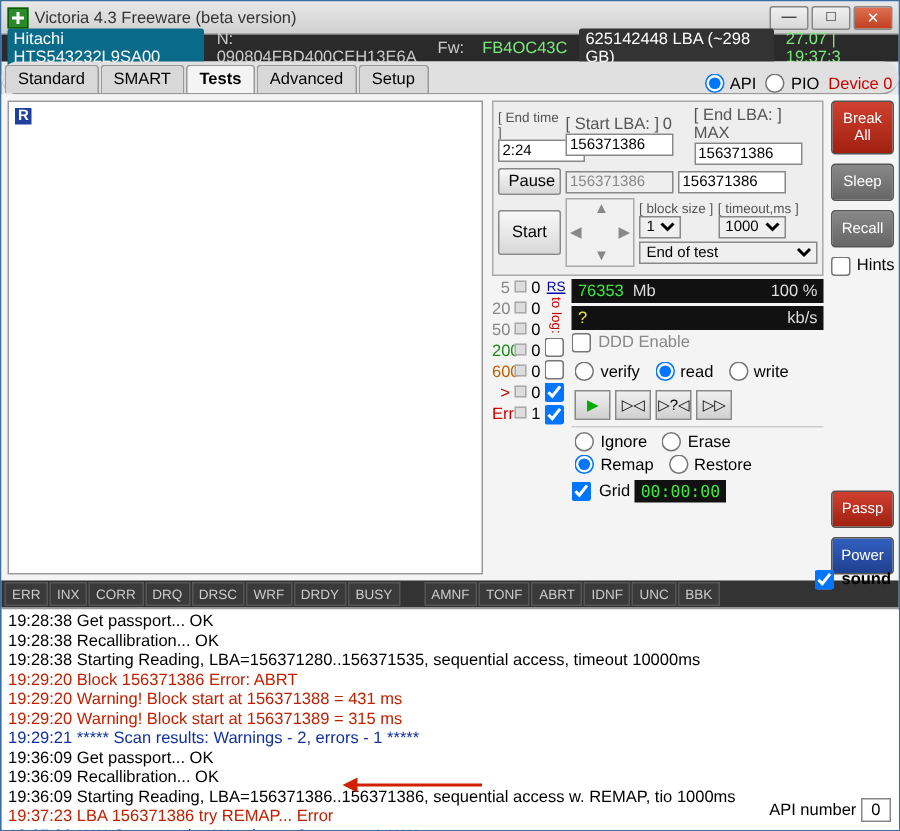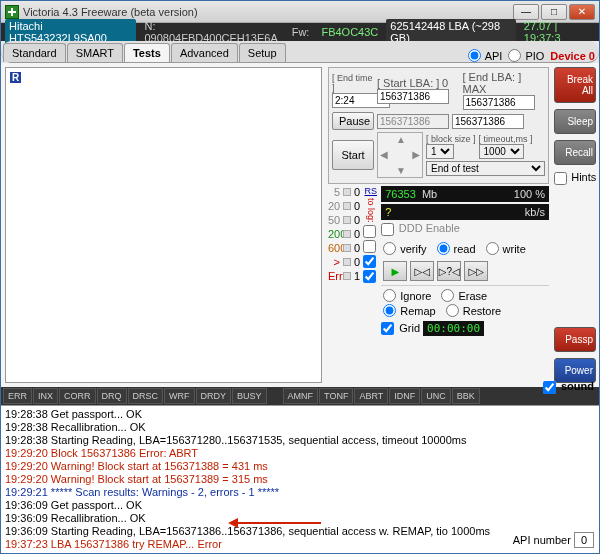--- a/index.html
+++ b/index.html
@@ -20,21 +20,21 @@
 .chip.sn { color:#ccc; }
 .chip.fw { color:#ccc; }
 .chip.fwv { color:#7aea7a; }
 .chip.lba { background:#333; color:#fff; }
 .chip.time { color:#7aea7a; }
 .tabrow { height:22px; background:#e0e0e0; border-bottom:1px solid #999; display:flex; align-items:flex-end; padding-left:2px;border-radius:11px; }
 .tab { padding:3px 8px; border:1px solid #999; border-bottom:none; background:#d8d8d8; margin-right:1px; border-radius:3px 3px 0 0; }
 .tab.active { background:#f4f4f4; font-weight:bold; }
 .devrow { display:flex; align-items:center; gap:6px; margin-left:auto; padding-right:4px;padding-left:23px; }
 .radio { display:flex; align-items:center; gap:2px; }
-.dev0 { color:#c00; font-weight:bold; }
+.dev0 { color:#c00; font-weight:normal; }
 .main { flex:1; display:flex; background:#f4f4f4; overflow:hidden; }
 .left { flex:1; background:#fff; border:1px solid #999; margin:4px; position:relative; }
 .rmark { position:absolute; top:4px; left:4px; background:#2040a0; color:#fff; padding:0 2px; font-weight:bold; font-size:10px; }
 .mid { width:225px; display:flex; flex-direction:column; gap:2px; padding:4px 2px; }
 .ctlbox { border:1px solid #aaa; background:#eee; padding:3px; }
 .row { display:flex; align-items:center; gap:3px; margin-bottom:2px; }
 .lbl { font-size:9px; color:#555; }
 .inp { border:1px solid #888; background:#fff; padding:1px 2px; font-size:10px; }
 .inp.dis { background:#eee; color:#888; }
 .btn { border:1px solid #888; background:linear-gradient(#f8f8f8,#d8d8d8); padding:2px 6px; border-radius:2px; cursor:pointer; }
@@ -47,21 +47,21 @@
 .rslog { writing-mode:vertical-rl; color:#c00; font-size:9px; text-align:center; }
 .black { background:#111; color:#3aea3a; padding:2px 4px; font-family:monospace; font-size:10px; }
 .black .y { color:#eaea3a; }
 .black .w { color:#ddd;text-align:center; }
 .opts { display:flex; flex-wrap:wrap; gap:2px 10px; padding:2px; }
 .play { display:flex; gap:3px; padding:2px; }
 .pbtn { width:24px; height:20px; border:1px solid #888; background:linear-gradient(#f0f0f0,#d0d0d0); display:flex; align-items:center; justify-content:center; font-size:10px; }
 .pbtn.g { color:#0a0; }
 .timer { background:#111; color:#3aea3a; font-family:monospace; padding:1px 4px; font-size:11px; }
 .right { width:48px; display:flex; flex-direction:column; gap:6px; padding:4px 2px; align-items:center; }
-.rbtn { width:42px; padding:6px 2px; text-align:right; border:1px solid #555; border-radius:3px; color:#fff; font-size:10px; }
+.rbtn { width:42px; padding:6px 2px; text-align:center; border:1px solid #555; border-radius:3px; color:#fff; font-size:10px; }
 .rbtn.red { background:linear-gradient(#d04030,#a02010); }
 .rbtn.gray { background:linear-gradient(#888,#666); }
 .rbtn.blue { background:linear-gradient(#3060c0,#204090); }
 .tagrow { height:18px; background:#333; display:flex; gap:1px; padding:1px 2px; }
 .tag { background:#3a3a3a; color:#ccc; font-size:9px; padding:2px 4px; border:1px solid #555; }
 .log { flex:0 0 148px; background:#fff; border-top:1px solid #999; overflow:auto; padding:2px 4px; font-size:10px; line-height:13px; position:relative; }
 .log .r { color:#c02000; }
 .log .b { color:#1030a0; }
 .arrow { position:absolute; left:230px; top:116px; width:90px; height:2px; background:#d02000; }
 .arrow::before { content:''; position:absolute; left:-8px; top:-4px; border:5px solid transparent; border-right:10px solid #d02000; }

